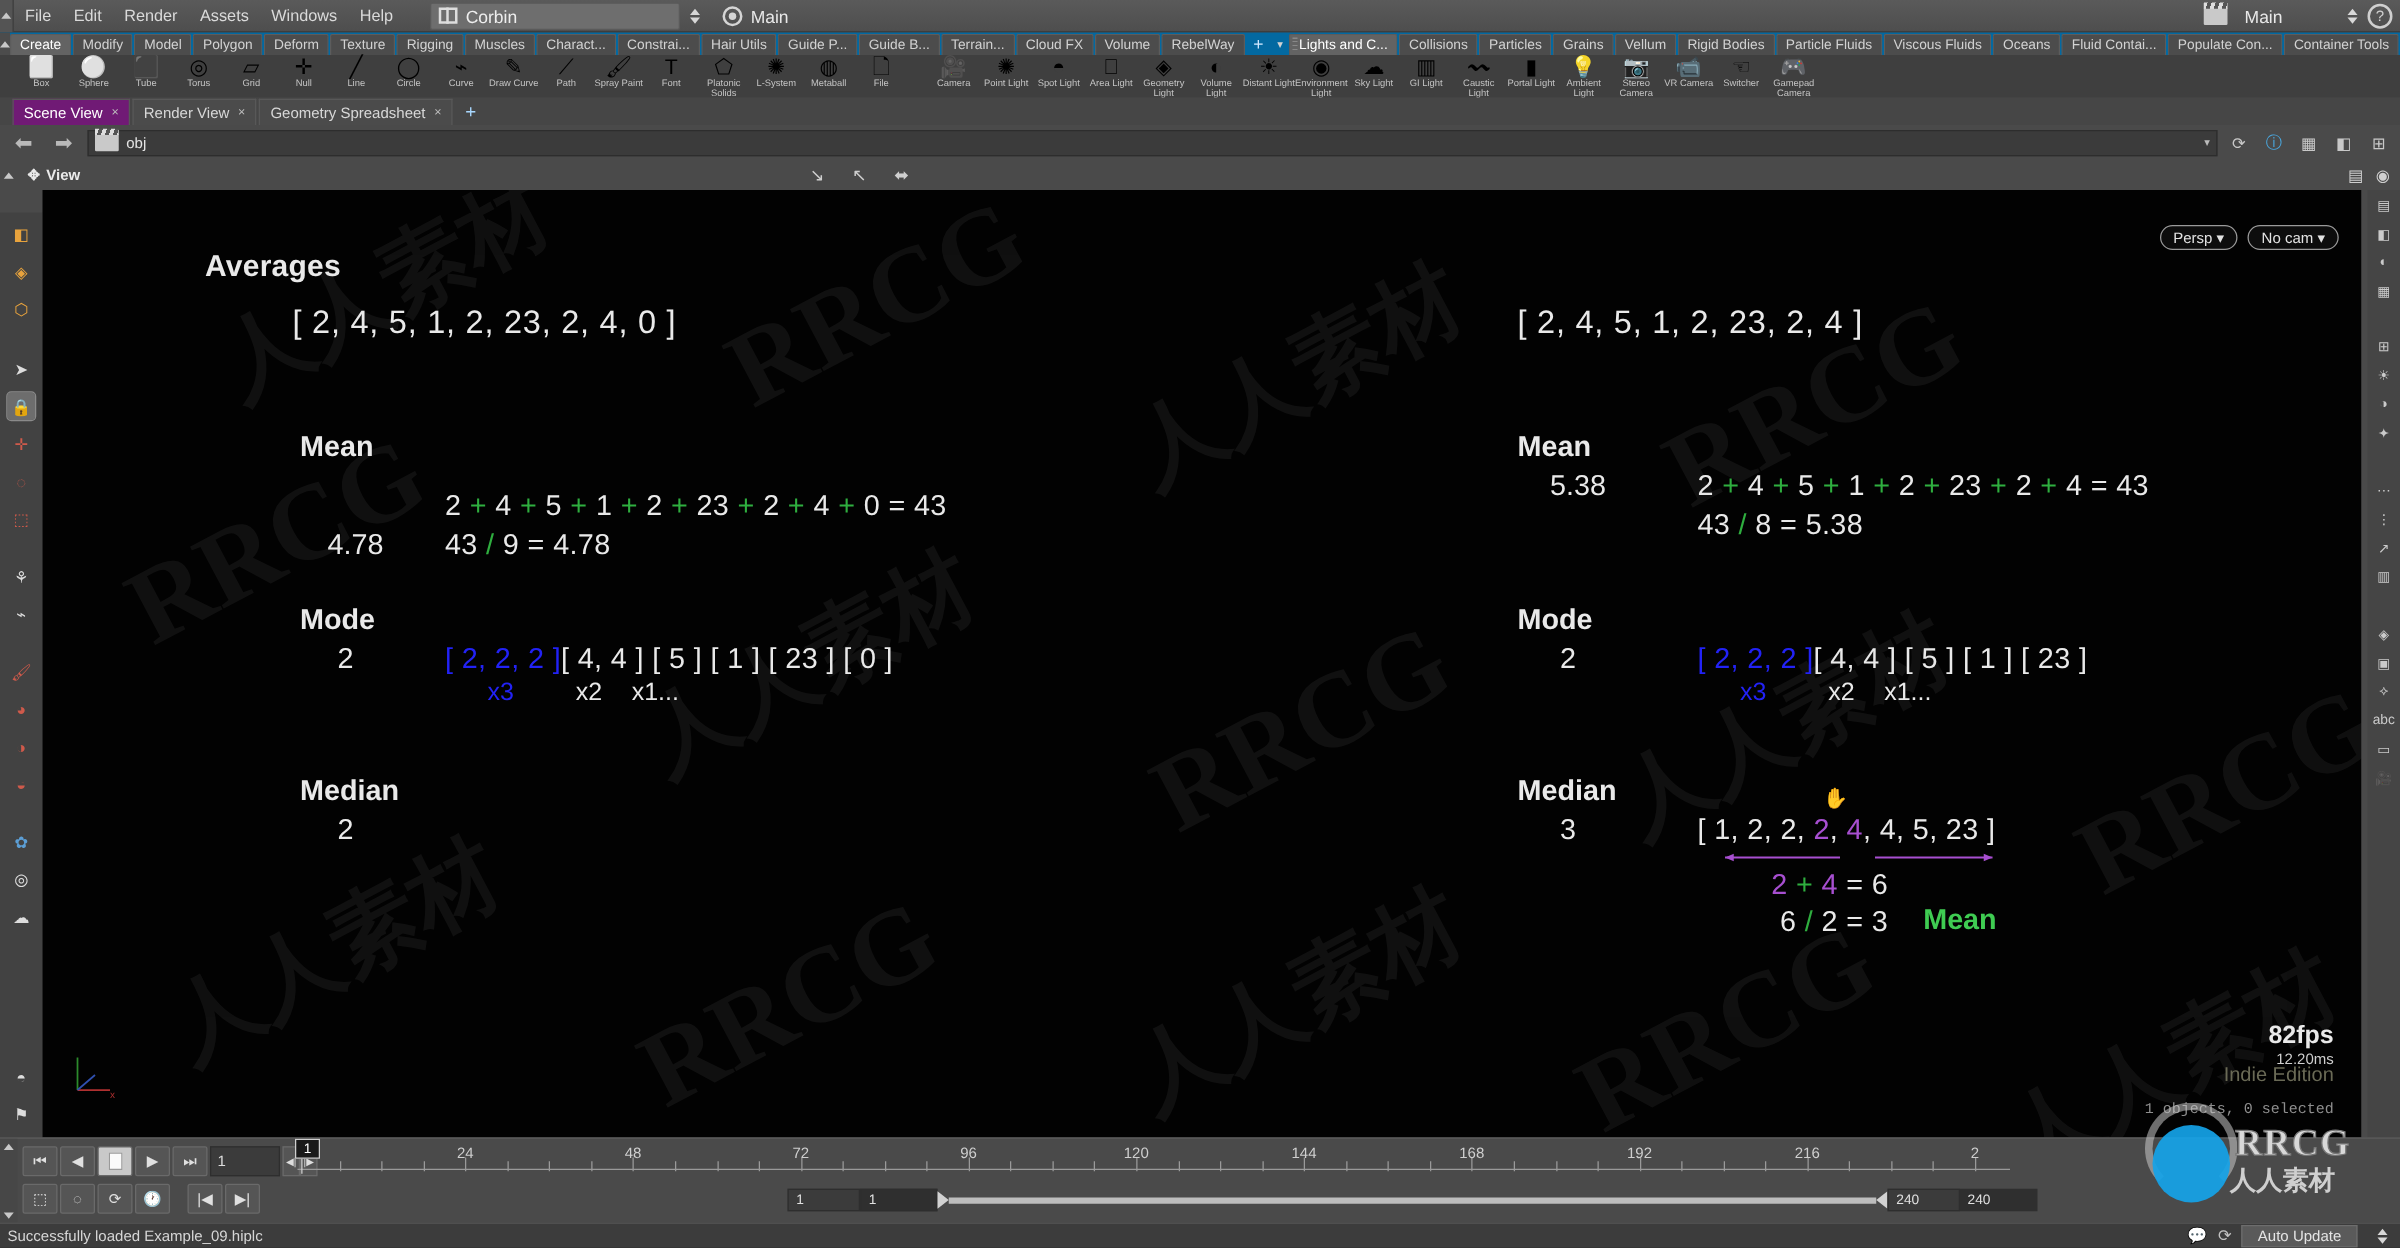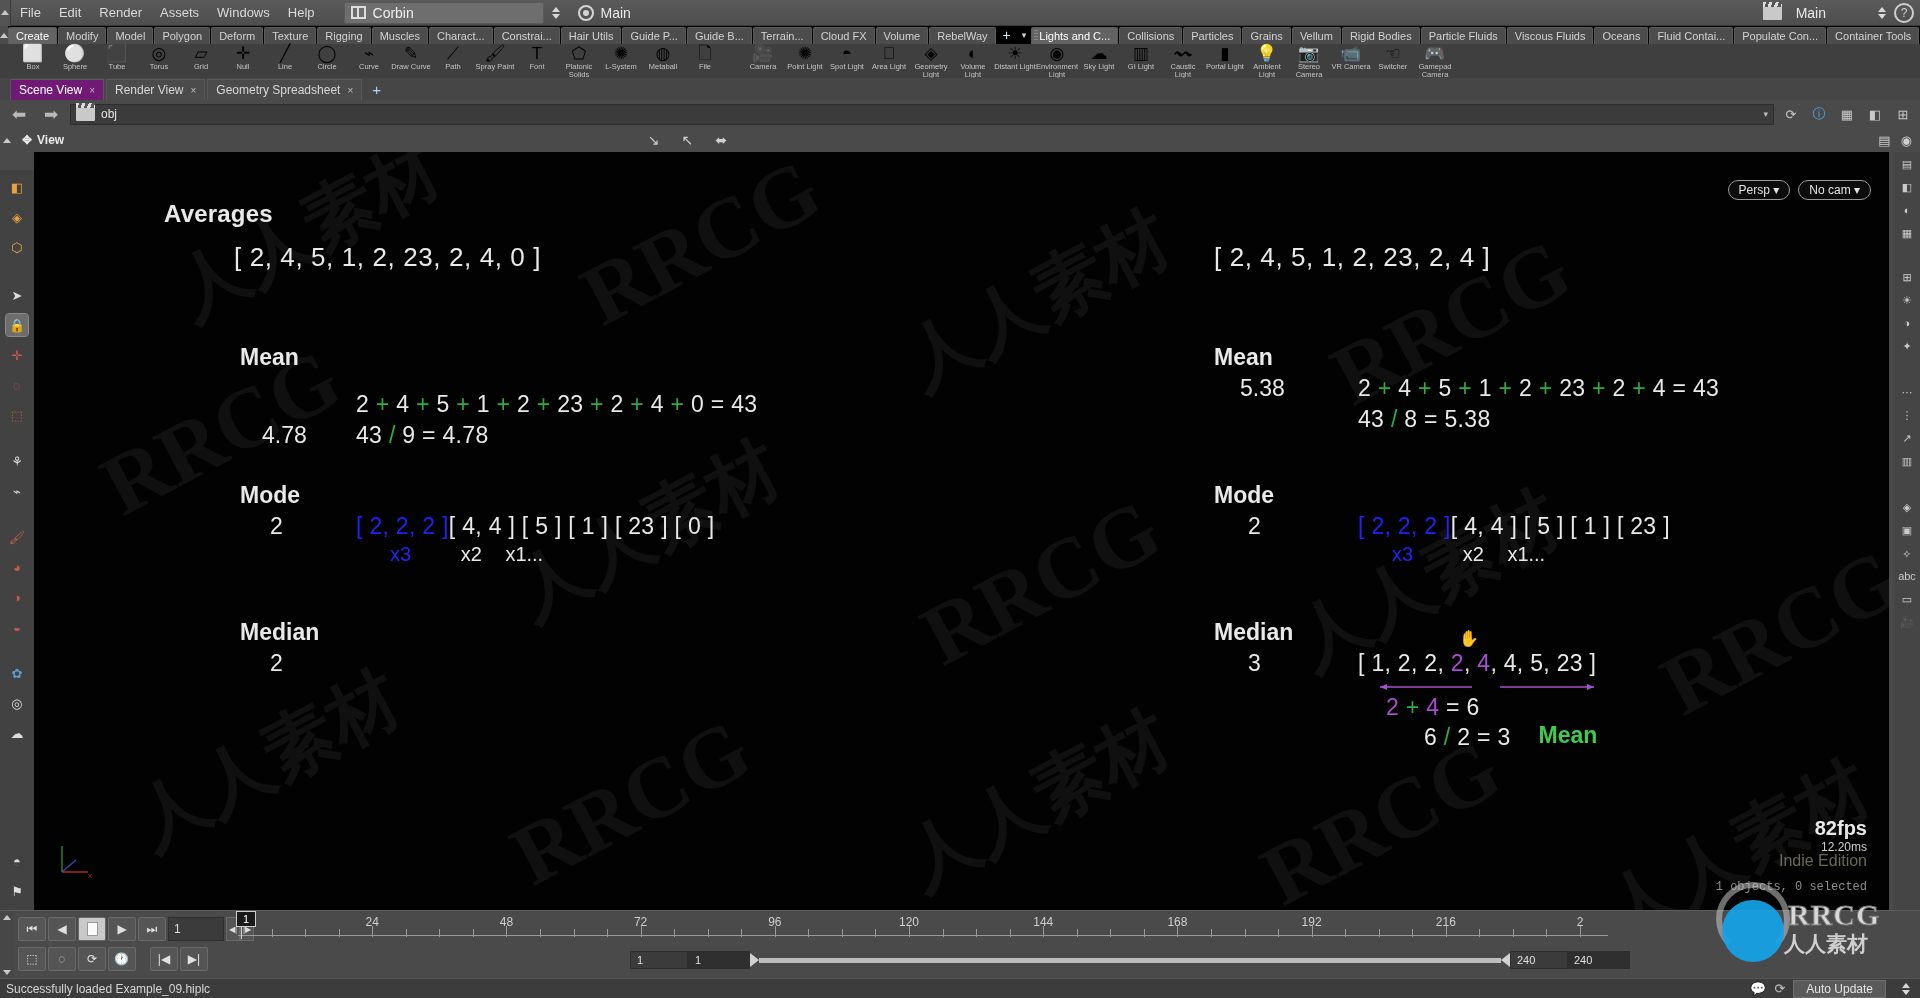--- a/index.html
+++ b/index.html
@@ -46,21 +46,21 @@
   .menubar .right { margin-left:auto; display:flex; align-items:center; padding-right:6px; gap: 4px;}
   .menubar .right .mainlabel { display:flex; align-items:center; gap:7px; margin-right: 40px;}
   .clap { width:19px;height:14px;background:#c9c9c9;position:relative;border-radius:1px;}
   .clap::before{content:"";position:absolute;top:-4px;left:0;width:19px;height:5px;
     background: repeating-linear-gradient(110deg,#ddd 0 3px,#555 3px 6px);}
   .help-btn { width:20px;height:20px;border-radius:50%;border:2px solid #cfcfcf;color:#cfcfcf;
     font-size:12px;text-align:center;line-height:17px; }
 
   
   .shelfwrap { position:absolute; left:0; top:26px; width:1920px; height:52px; background:#3f3f3f; }
-  .shelf-tabs { display:flex; height:18px; align-items:flex-end; background:#000000; }
+  .shelf-tabs { display:flex; height:18px; align-items:flex-end; background:#0369a1; }
   .shelf-left-grip { width:11px; height:18px; background:#4c4c4c; display:flex;align-items:center;justify-content:center;}
   .shelf-left-grip::before{content:"";border-left:4px solid transparent;border-right:4px solid transparent;border-bottom:5px solid #c8c8c8;}
   .stab {
     font-size:11px; color:#d2d2d2; padding:0 7px; height:17px; line-height:17px;
     background:#4c4c4c; border:1px solid #5c5c5c; border-bottom:none;
     border-top-left-radius:2px;border-top-right-radius:2px; margin-right:1px;
     white-space:nowrap; cursor:default;
   }
   .stab.active { background:#636363; color:#fff; }
   .stab-plus { color:#d0e8ff; font-size:14px; padding:0 6px; line-height:17px; }
@@ -686,21 +686,21 @@
           <div class="arrowline" style="width:260px;margin-left:14px;margin-top:2px;">
             <svg width="260" height="11" viewBox="0 0 260 11">
               <line x1="8" y1="5" x2="100" y2="5" stroke="#a74fd0" stroke-width="1.6"></line>
               <path d="M8,5 L15,2 L15,8 Z" fill="#a74fd0"></path>
               <line x1="128" y1="5" x2="222" y2="5" stroke="#a74fd0" stroke-width="1.6"></line>
               <path d="M222,5 L215,2 L215,8 Z" fill="#a74fd0"></path>
             </svg>
           </div>
           <div style="display:flex;align-items:flex-end;">
             <div>
-              <div class="eq" style="margin-top:4px; margin-left:28px;">
+              <div class="eq" style="margin-top:4px; margin-left:59px;">
                 <span class="purple">2</span>
                 <span class="green">+</span>
                 <span class="purple">4</span>
                 <span>= 6</span>
               </div>
               <div class="eq" style="margin-top:3px; margin-left:66px;">
                 <span>6</span>
                 <span class="green">/</span>
                 <span>2</span>
                 <span>= 3</span>

